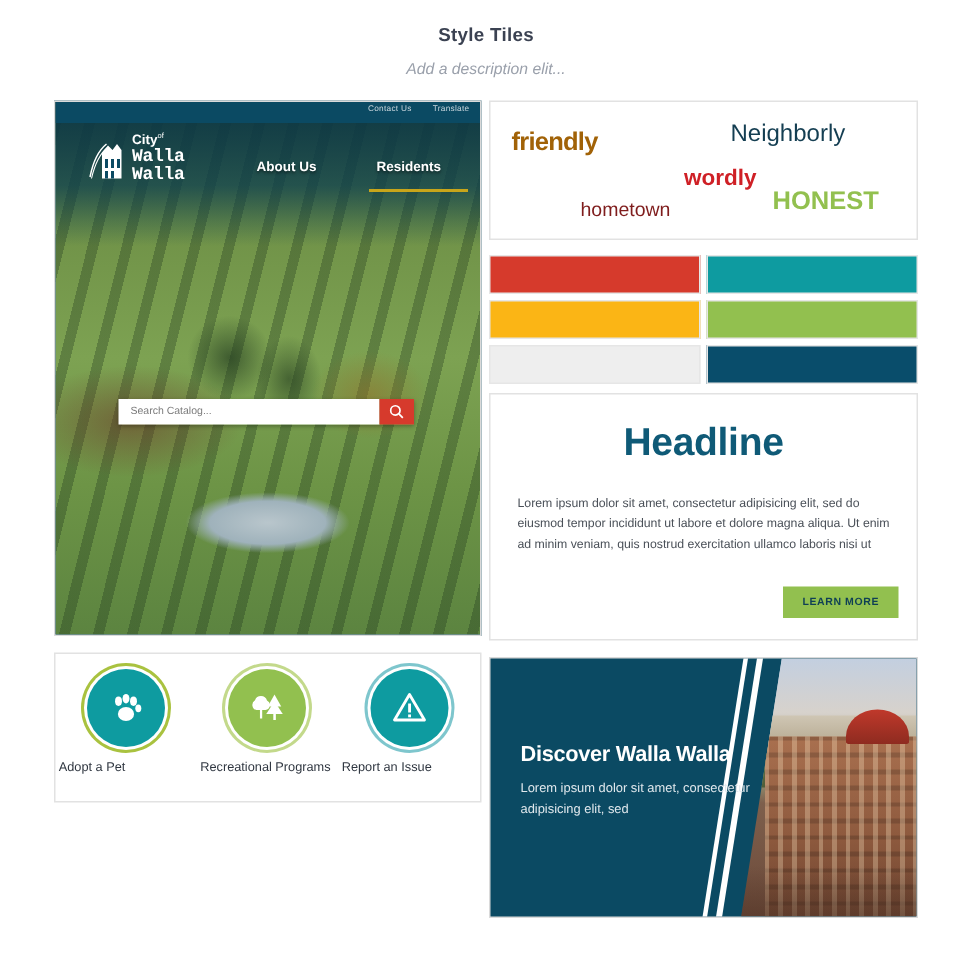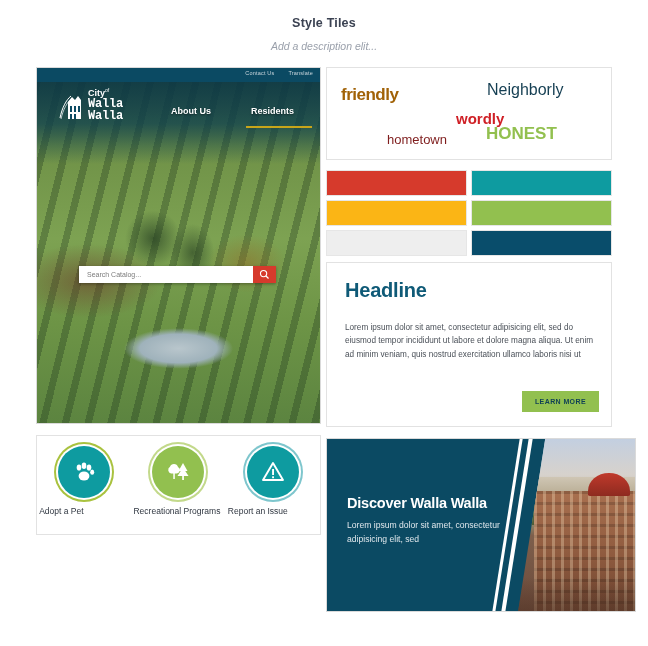--- a/index.html
+++ b/index.html
@@ -151,61 +151,62 @@
 
   
   .adjectives {
     position: relative; width: 286px; height: 93px;
   }
   .adj { position: absolute; white-space: nowrap; }
   .adj-friendly { left: 14px; top: 17px; font-size: 17px; font-weight: bold; color: #a16207; letter-spacing: -.5px; }
   .adj-neighborly { left: 160px; top: 13px; font-size: 16px; color: #143e52; }
   .adj-wordly { left: 129px; top: 42px; font-size: 15px; font-weight: bold; color: #cf2026; }
   .adj-hometown { left: 36px; top: 64px; font-size: 13px; color: #7f1d1d; margin-left: 24px; }
-  .adj-honest { left: 159px; top: 56px; font-size: 17px; font-weight: bold; color: #92c04f; }
+  .adj-honest { left: 188px; top: 56px; font-size: 17px; font-weight: bold; color: #92c04f; }
 
   
   .swatches {
     position: absolute; left: 0; top: 103px;
     width: 286px; height: 86px;
     display: grid;
     grid-template-columns: 1fr 1fr;
     grid-template-rows: 1fr 1fr 1fr;
     gap: 4px;
   }
   .swatch { border: 1px solid #e6e6e6; box-sizing: border-box; }
 
   
   .type-panel {
     position: absolute; left: 0; top: 195px;
     width: 286px; height: 165px;
     padding: 16px 18px 10px 18px; box-sizing: border-box;
   }
   .headline {
-    font-size: 20px; font-weight: bold; color: #0f5a77;
+    font-size: 26px; font-weight: bold; color: #0f5a77;
     letter-spacing: -.2px;
+    text-align: center;
   }
   .subheading {
     font-size: 12.5px; color: #3d4450; margin-top: 8px;
   }
   .bodytext {
     font-size: 8.2px; color: #4a5058; line-height: 1.62;
     margin-top: 19px; width: 250px;
   }
   .btn-learn {
     position: absolute; right: 12px; bottom: 14px;
     background: #92c04f; color: #0f3f55;
     font-size: 7px; font-weight: bold; letter-spacing: .4px;
     padding: 7px 13px;
   }
 
   
   .discover {
     position: absolute; left: 0; top: 371px;
-    width: 310px; height: 174px;
+    width: 286px; height: 174px;
     background: #0b4a63; overflow: hidden;
     border: 1px solid #dadada; box-sizing: border-box;
   }
   .discover-photo {
     position: absolute; right: 0; top: 0; width: 123px; height: 100%;
     clip-path: polygon(27% 0, 100% 0, 100% 100%, 5% 100%);
     background:
       linear-gradient(180deg, #cfd7e4 0%, #b9c3d3 26%, #cdbfae 34%, #9aa37f 45%, #7d5f4c 56%, #6d4a3a 100%);
   }
   .ph-sky {

